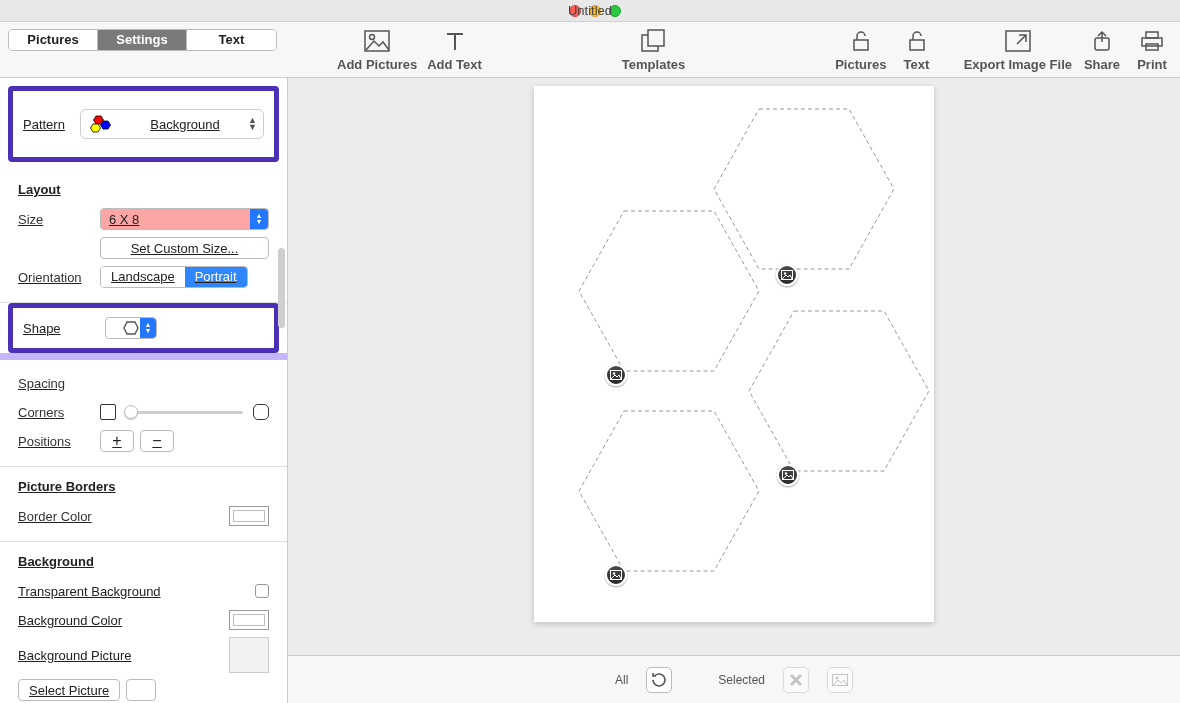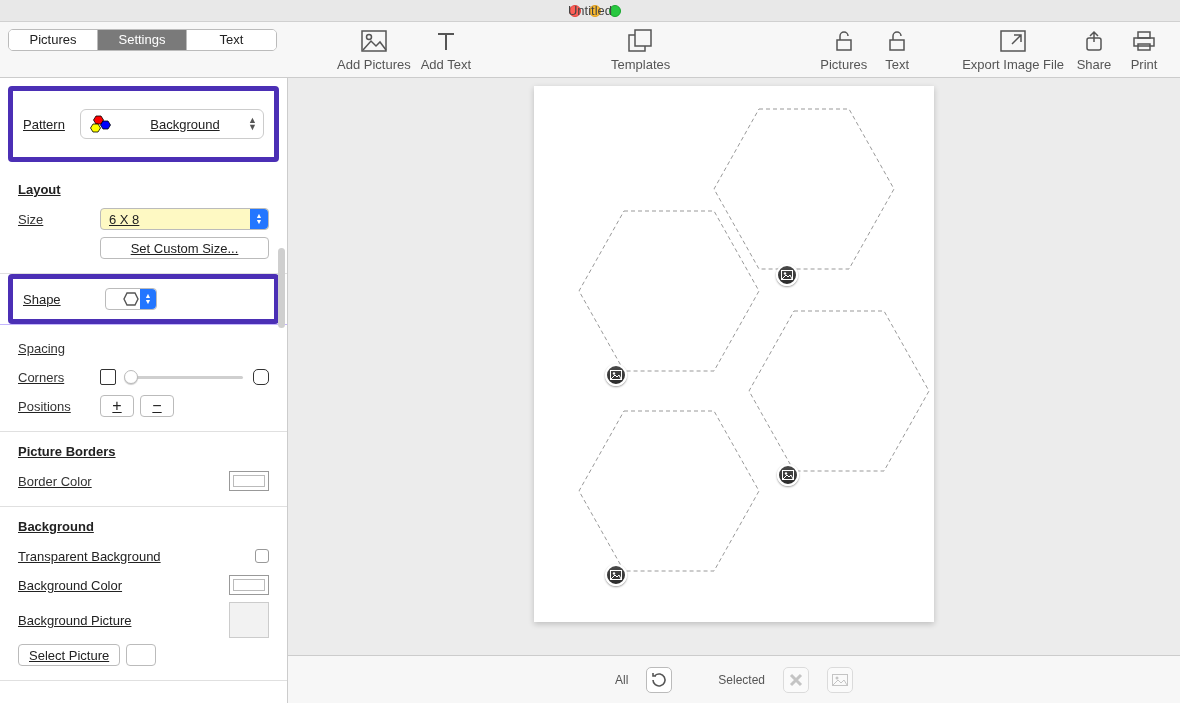--- a/index.html
+++ b/index.html
@@ -8,21 +8,21 @@
   
   .titlebar { height: 22px; background: #e8e8e8; display: flex; align-items: center; position: relative; border-bottom: 1px solid #d0d0d0; justify-content: center;}
   .traffic-lights { display: flex; gap: 8px; padding-left: 10px; }
   .traffic-lights span { width: 12px; height: 12px; border-radius: 50%; display: inline-block; }
   .tl-close { background: #ff5f57; border:1px solid #e14540;}
   .tl-min { background: #febc2e; border:1px solid #dfa023;}
   .tl-max { background: #28c840; border:1px solid #17a82d;}
   .win-title { position:absolute; left:0; right:0; text-align:center; font-size:13px; color:#444;}
 
   
-  .toolbar { height: 56px; background: #f7f7f7; border-bottom:1px solid #ccc; display:flex; align-items:flex-start; padding: 5px 16px 0 8px;}
+  .toolbar { height: 56px; background: #f7f7f7; border-bottom:1px solid #ccc; display:flex; align-items:flex-start; padding: 5px 8px 0 8px; font-weight: bold;}
   .segmented { display:flex; border:1px solid #bbb; border-radius:5px; overflow:hidden; height:22px; margin-top:2px;}
   .segmented div { width:89px; text-align:center; line-height:20px; font-size:13px; background:#fff; border-right:1px solid #bbb; }
   .segmented div:last-child { border-right:none;}
   .segmented .active { background:#7a7a7a; color:#fff;}
   .tb-spacer { flex:0 0 60px;}
 
   .tb-group { display:flex; gap:10px;}
   .tb-item { display:flex; flex-direction:column; align-items:center; gap:2px; font-size:13px; color:#555; min-width:40px;}
   .tb-item .icon-slot { height:28px; display:flex; align-items:center; justify-content:center;}
   .tb-flex { flex:1;}
@@ -38,21 +38,21 @@
   .pattern-dd { flex:1; height:30px; border:1px solid #ccc; border-radius:6px; display:flex; align-items:center; padding:0 8px; background:#fff; position:relative;}
   .pattern-dd .dd-arrows { position:absolute; right:6px; font-size:9px; color:#555; line-height:7px;}
   .hex-cluster { display:flex; align-items:center;}
 
   .scroll { flex:1; overflow-y:auto; padding:0 0 10px 0;}
   .section { padding:12px 18px 8px 18px; border-bottom:1px solid #e0e0e0;}
   .section h4 { font-size:13px; font-weight:600; margin-bottom:10px;}
   .row { display:flex; align-items:center; margin:5px 0; min-height:24px;}
   .row .lbl { width:82px; font-size:13px; color:#333;}
   .row .ctrl { flex:1; display:flex; align-items:center; gap:6px;}
-  .mac-select { flex:1; height:22px; border:1px solid #bbb; border-radius:4px; background:#fef9c3; padding:0 22px 0 8px; font-size:13px; position:relative; display:flex; align-items:center;}
+  .mac-select { flex:1; height:22px; border:1px solid #bbb; border-radius:4px; background:#fca5a5; padding:0 22px 0 8px; font-size:13px; position:relative; display:flex; align-items:center;}
   .mac-select .cap { position:absolute; right:0; top:0; bottom:0; width:18px; background:#2376ff; border-radius:0 4px 4px 0; display:flex; flex-direction:column; align-items:center; justify-content:center; color:#fff; font-size:7px; line-height:6px;}
   .btn { height:22px; border:1px solid #bbb; border-radius:4px; background:#fff; padding:0 10px; font-size:13px; display:flex; align-items:center;}
   .seg2 { display:flex; border:1px solid #bbb; border-radius:4px; overflow:hidden; height:22px;}
   .seg2 div { padding:0 10px; line-height:20px; font-size:13px; background:#fff;}
   .seg2 .act { background:#2f86ff; color:#fff;}
 
   .shape-row-wrap { margin:0px 8px; padding:2px 10px; background:#fff; display:flex; align-items:center;}
   .small-sel { width:52px; height:22px; border:1px solid #bbb; border-radius:4px; background:#fff; position:relative; display:flex; align-items:center; justify-content:center;}
   .small-sel .cap { position:absolute; right:0; top:0; bottom:0; width:16px; background:#2376ff; border-radius:0 4px 4px 0; display:flex; flex-direction:column; align-items:center; justify-content:center; color:#fff; font-size:7px; line-height:6px;}
 
@@ -221,33 +221,42 @@
               <span class="cap">▲<br>▼</span>
             </div>
           </div>
         </div>
         <div class="row">
             <span class="lbl"></span>
           <div class="ctrl">
               <div class="btn" style="flex:1; justify-content:center;">Set Custom Size...</div>
             </div>
         </div>
+        <div class="row">
+          <span class="lbl">Orientation</span>
+          <div class="ctrl">
+            <div class="seg2">
+              <div>Landscape</div>
+              <div class="act">Portrait</div>
+            </div>
+          </div>
+        </div>
       </div>
 
       <div class="shape-row-wrap hl" style="height:50px;">
         <span style="width:82px;">Shape</span>
         <div class="small-sel">
           <svg width="16" height="14" viewBox="0 0 16 14">
               <polygon points="4,1 12,1 15,7 12,13 4,13 1,7" fill="none" stroke="#555" stroke-width="1.4"></polygon>
             </svg>
           <span class="cap">▲<br>▼</span>
         </div>
       </div>
 
-      <div class="section" style="border-top:1px solid #c4b5fd; padding-top:6px;">
+      <div class="section" style="border-top:7px solid #c4b5fd; padding-top:6px;">
         <div class="row">
           <span class="lbl">Spacing</span>
           <div class="ctrl"></div>
         </div>
         <div class="row">
           <span class="lbl">Corners</span>
           <div class="ctrl" style="gap:10px;">
             <span class="sq"></span>
             <div class="slider-track">
                 <span class="slider-thumb" style="left:-2px;"></span>

